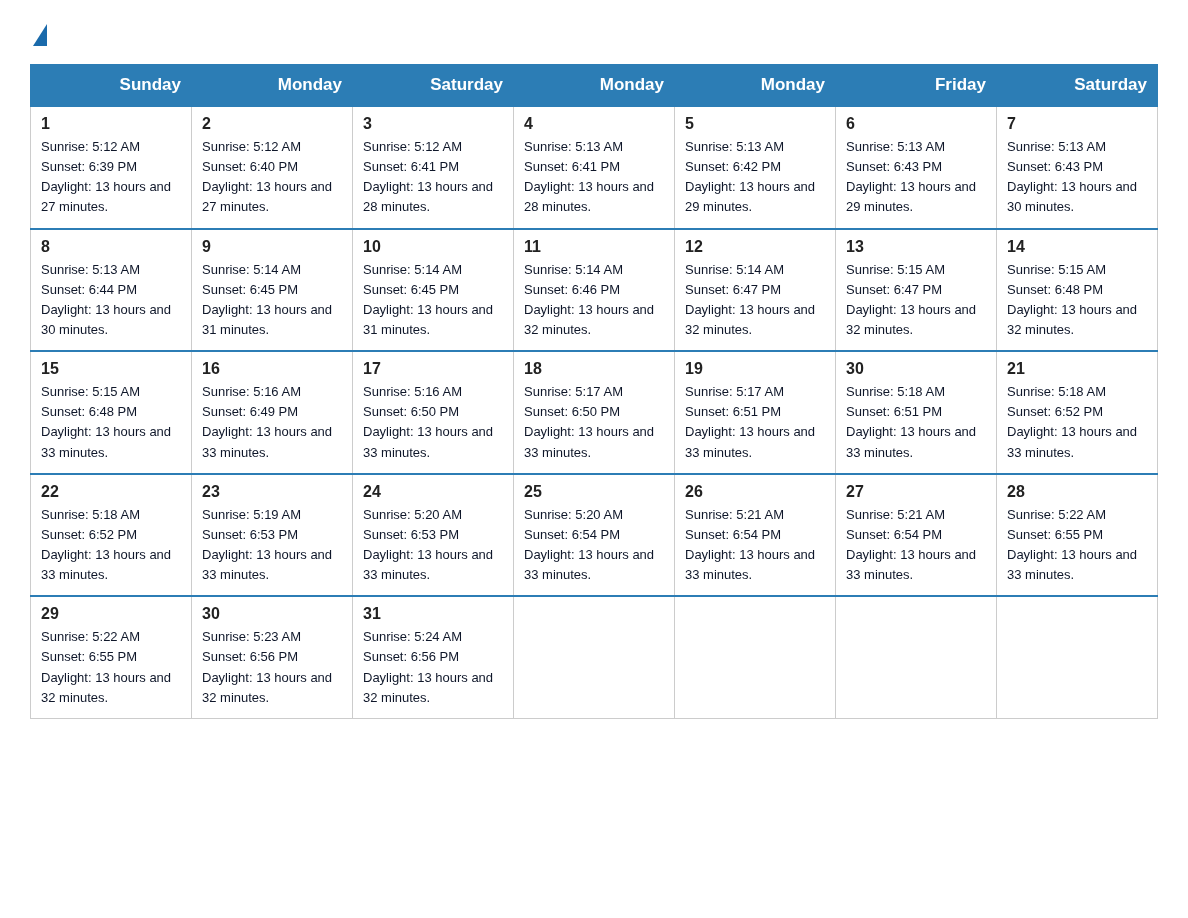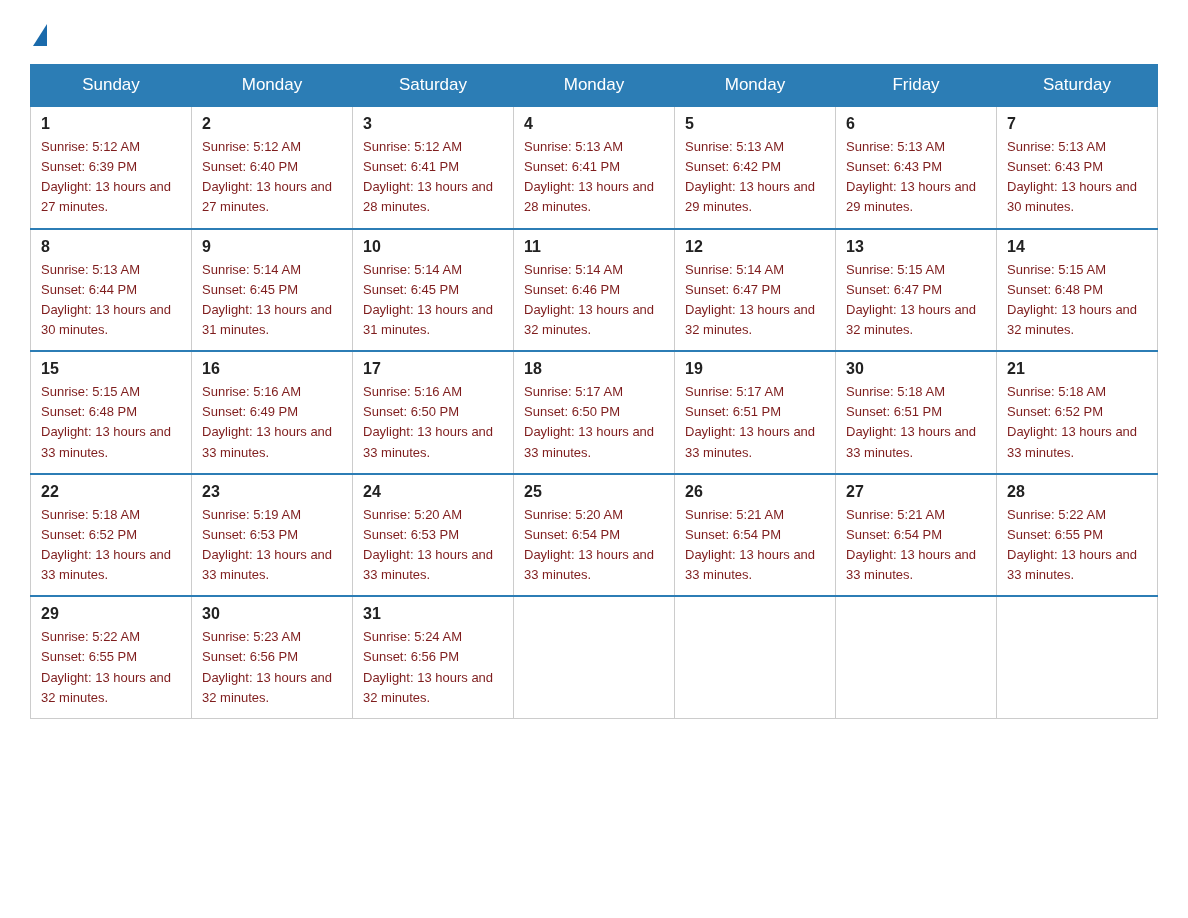--- a/index.html
+++ b/index.html
@@ -61,43 +61,43 @@
     }
     table {
       width: 100%;
       border-collapse: collapse;
       table-layout: fixed;
     }
     thead tr th {
       background-color: #2c7db5;
       color: #fff;
       font-size: 17px;
-      font-weight: normal;
-      padding: 10px 16px;
-      text-align: center;
+      font-weight: bold;
+      padding: 10px 10px;
+      text-align: right;
       border: 1px solid #2c7db5;
     }
     tbody tr td {
       vertical-align: top;
       padding: 8px 10px 10px 10px;
       border: 1px solid #ccc;
       border-top: 2px solid #2c7db5;
       font-size: 13.5px;
       color: #222;
       height: 110px;
     }
     .day-num {
       font-size: 16px;
       font-weight: bold;
       margin-bottom: 4px;
       display: block;
     }
     .day-info {
       font-size: 13px;
-      color: #7f1d1d;
+      color: #0f172a;
       line-height: 1.55;
     }
     tbody tr td.empty {
       background: #fff;
       border-top: 2px solid #2c7db5;
     }
   </style>
 </head>
 <body>
 

